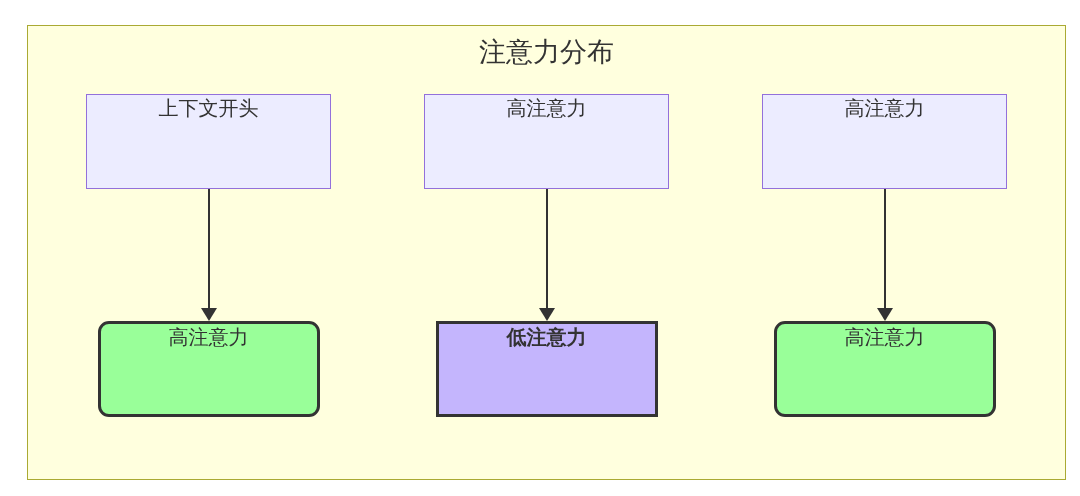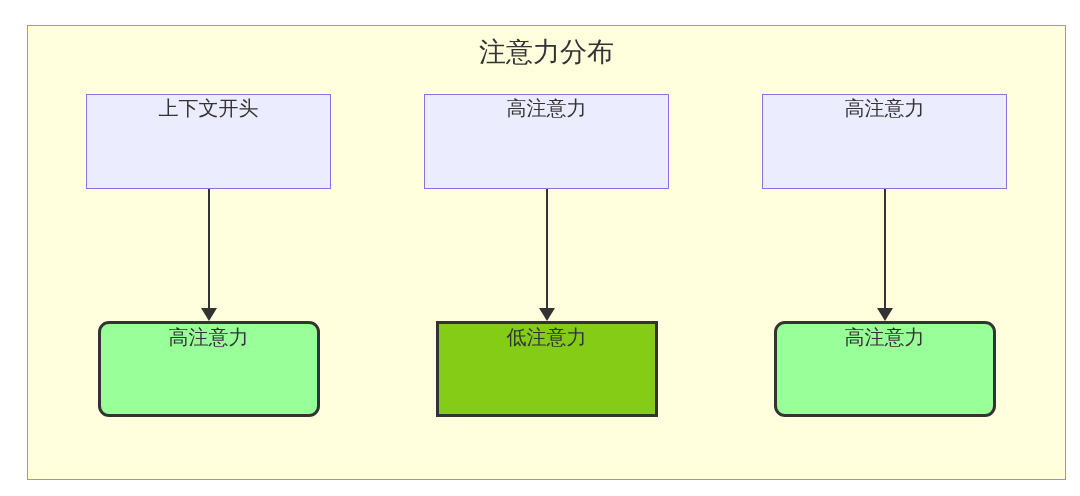--- a/index.html
+++ b/index.html
@@ -65,21 +65,21 @@
     width:0;height:0;
     border-left:8px solid transparent;
     border-right:8px solid transparent;
     border-top:13px solid #333333;
   }
   .target{
     width:222px;height:96px;
     border:3px solid #333333;
   }
   .target.high{background:#99ff99;border-radius:11px;}
-  .target.low{background:#84cc16;}
+  .target.low{background:#c4b5fd;font-weight:bold;}
 </style>
 </head>
 <body>
 
 <div class="diagram-container">
   <div class="diagram-title">注意力分布</div>
 
   <div class="columns">
 
     <div class="column">

